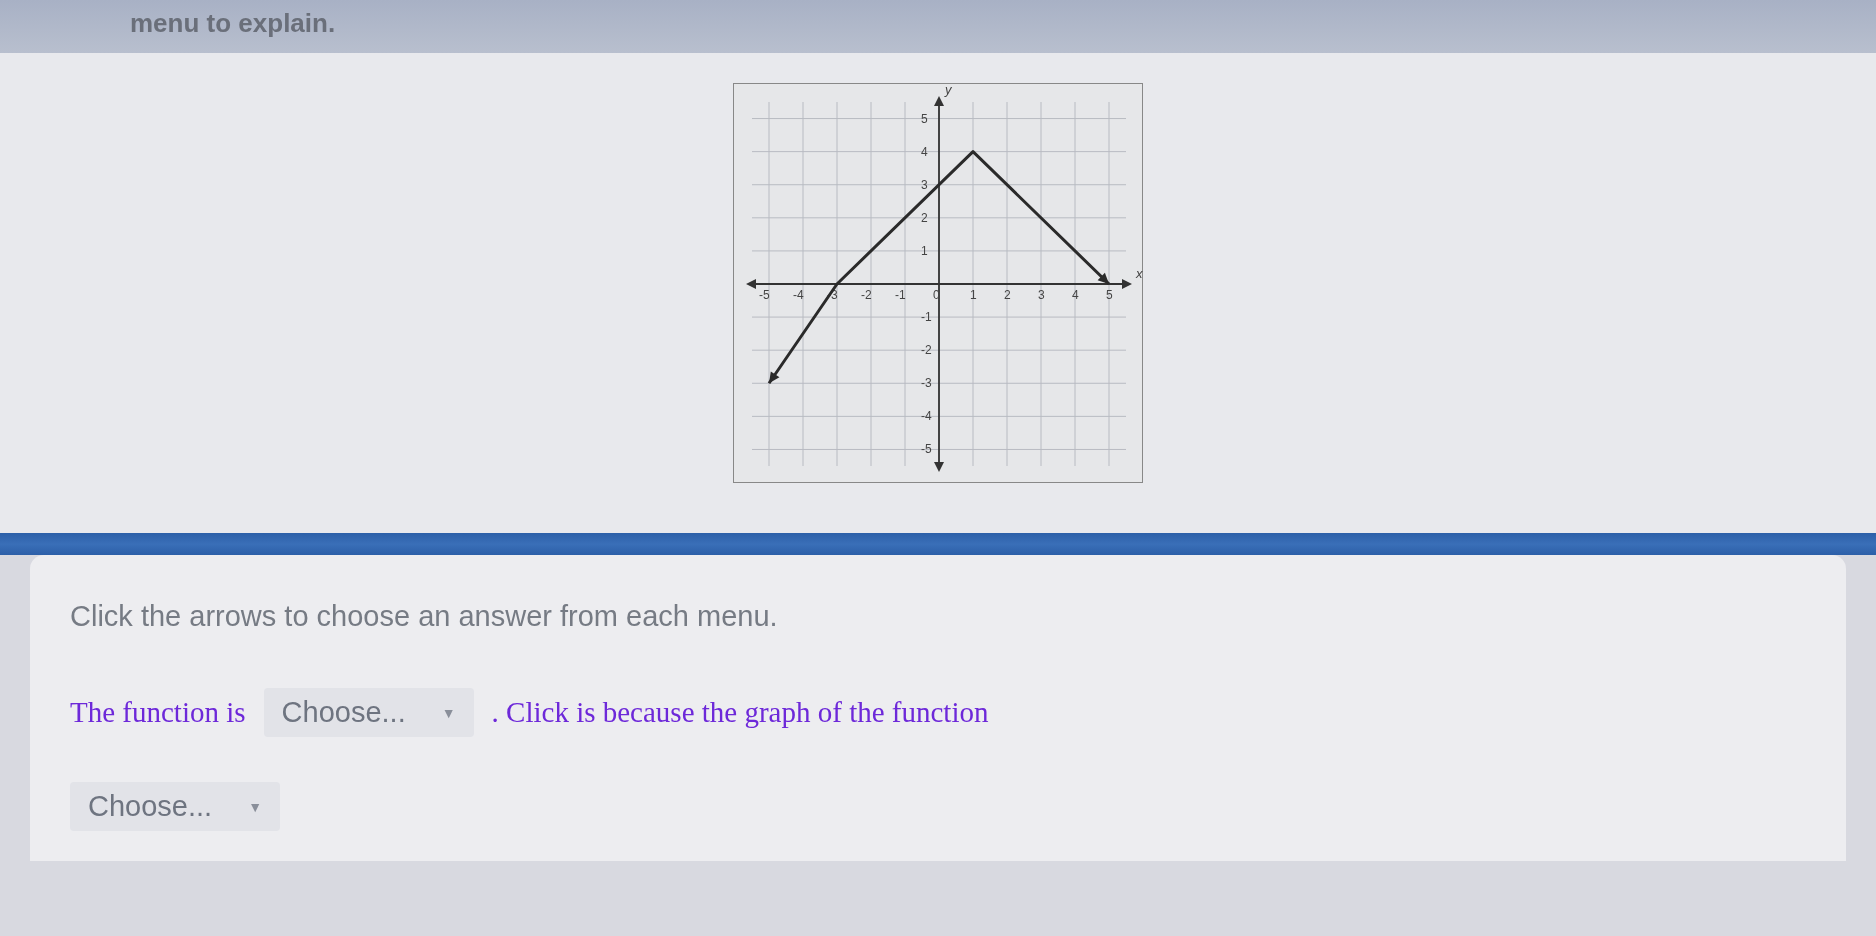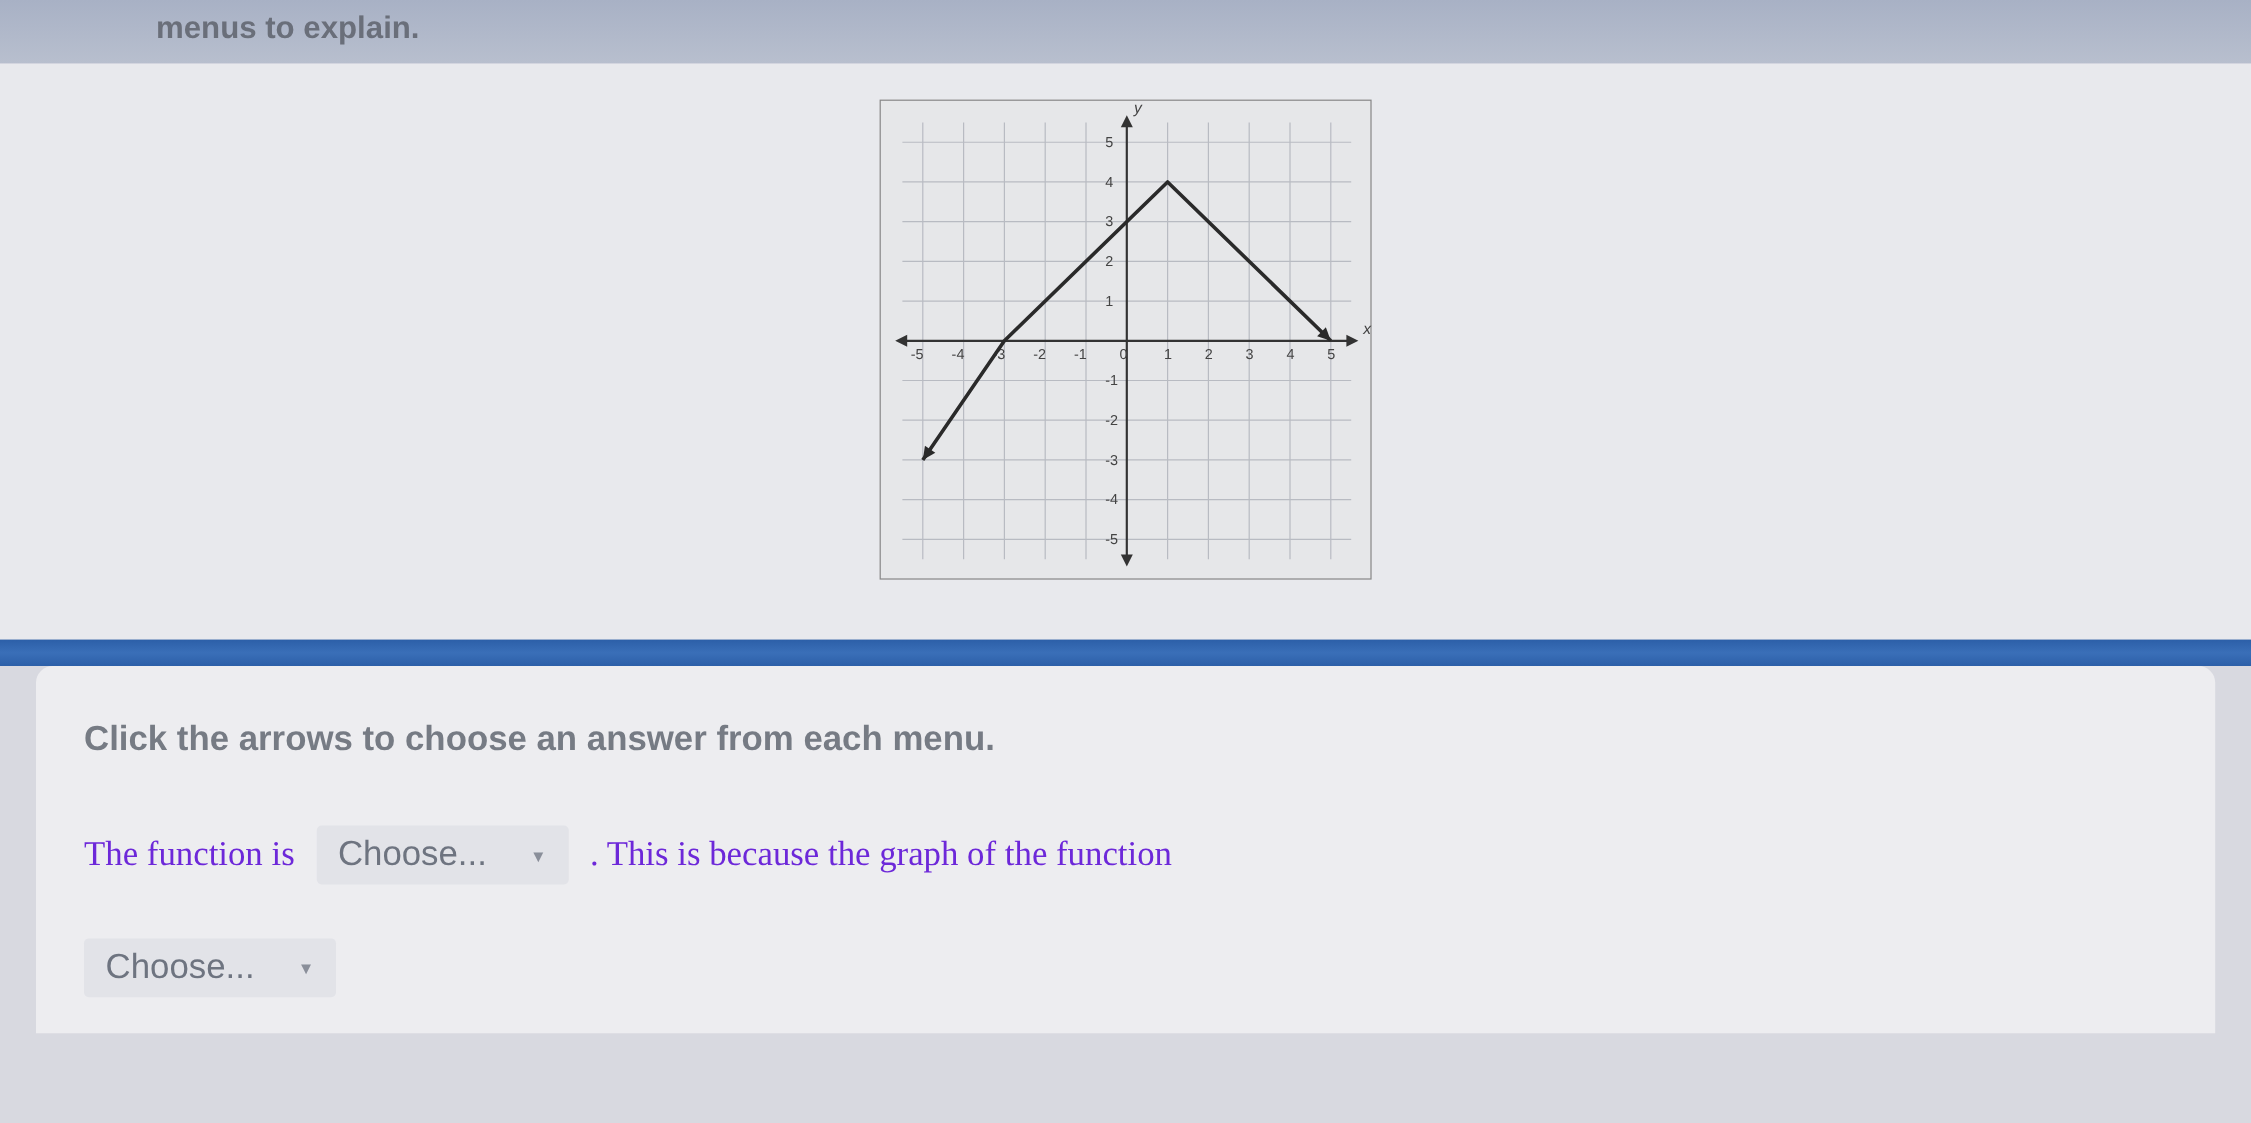--- a/index.html
+++ b/index.html
@@ -38,21 +38,21 @@
     }
     .answer-section {
       background: #ededf0;
       border-radius: 14px 14px 0 0;
       margin: 0 30px;
       padding: 45px 40px 30px;
     }
     .instruction {
       color: #767b84;
       font-size: 29px;
-      font-weight: 700;
+      font-weight: 400;
       margin-bottom: 55px;
     }
     .answer-line {
       display: flex;
       align-items: center;
       gap: 18px;
       flex-wrap: wrap;
     }
     .answer-text {
       color: #6d28d9;
@@ -73,21 +73,21 @@
     .dropdown .caret {
       font-size: 14px;
       color: #8a8f9a;
     }
     .second-line { margin-top: 45px; }
   </style>
 </head>
 <body>
 
 <div class="top-bar">
-  <span>menus to explain.</span>
+  <span>menu to explain.</span>
 </div>
 
 <div class="chart-section">
   <div class="chart-container">
     <svg id="chart-svg" width="410" height="400" viewBox="0 0 410 400">
         <line x1="35" y1="382" x2="35" y2="18" stroke="#b8bbc2" stroke-width="1"></line>
         <line x1="69" y1="382" x2="69" y2="18" stroke="#b8bbc2" stroke-width="1"></line>
         <line x1="103" y1="382" x2="103" y2="18" stroke="#b8bbc2" stroke-width="1"></line>
         <line x1="137" y1="382" x2="137" y2="18" stroke="#b8bbc2" stroke-width="1"></line>
         <line x1="171" y1="382" x2="171" y2="18" stroke="#b8bbc2" stroke-width="1"></line>
@@ -147,21 +147,21 @@
 <div class="blue-divider"></div>
 
 <div class="answer-section">
   <div class="instruction">Click the arrows to choose an answer from each menu.</div>
   <div class="answer-line">
     <span class="answer-text">The function is</span>
     <span class="dropdown">
       <span>Choose...</span>
       <span class="caret">▼</span>
     </span>
-    <span class="answer-text">. This is because the graph of the function</span>
+    <span class="answer-text">. Click is because the graph of the function</span>
   </div>
   <div class="answer-line second-line">
     <span class="dropdown">
       <span>Choose...</span>
       <span class="caret">▼</span>
     </span>
   </div>
 </div>
 
 </body></html>

